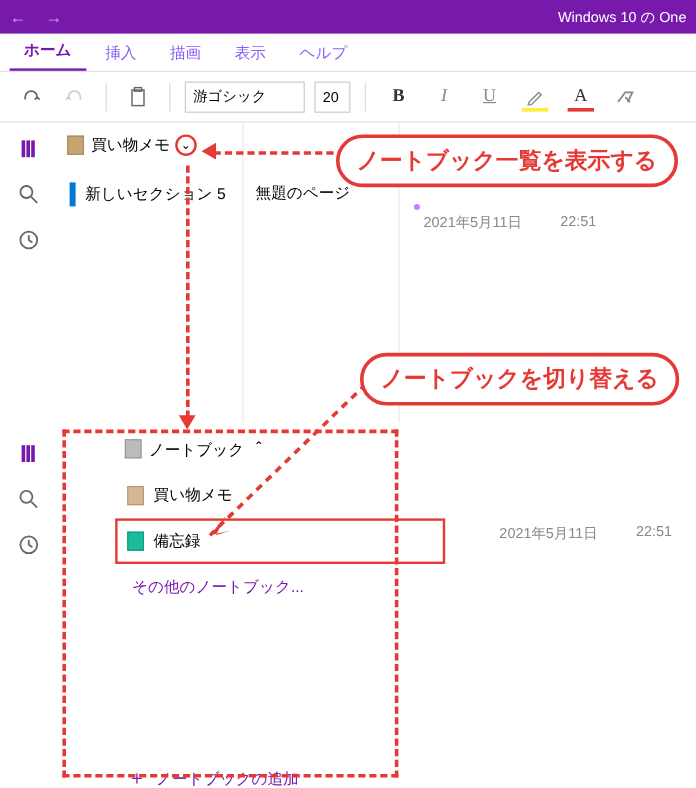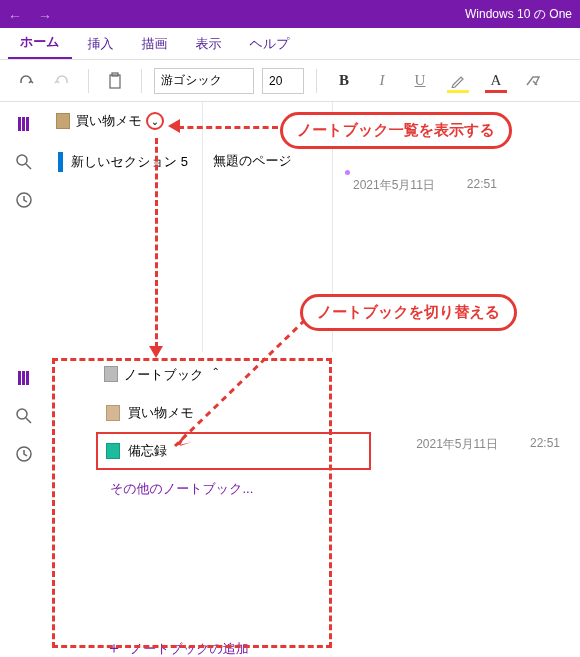--- a/index.html
+++ b/index.html
@@ -4,29 +4,29 @@
   <style>
     * { margin: 0; padding: 0; box-sizing: border-box; font-family: "Yu Gothic", "游ゴシック", sans-serif; }
     body { width: 580px; height: 657px; background: #fff; position: relative; overflow: hidden; }
     
     .title-bar { height: 28px; background: #7719aa; display: flex; align-items: center; padding: 0 8px; color: #fff; font-size: 12px; }
     .nav-arrows { display: flex; gap: 16px; }
     .nav-arrow { color: rgba(255,255,255,0.6); cursor: pointer; font-size: 14px; }
     .title-text { margin-left: auto; font-size: 12px; }
     
     .ribbon-tabs { height: 32px; display: flex; align-items: flex-end; padding: 0 8px; gap: 4px; border-bottom: 1px solid #e0e0e0; }
-    .ribbon-tab { padding: 6px 12px; font-size: 13px; cursor: pointer; color: #4c1d95; }
+    .ribbon-tab { padding: 6px 12px; font-size: 13px; cursor: pointer; color: #8b5cf6; }
     .ribbon-tab.active { color: #7719aa; border-bottom: 2px solid #7719aa; font-weight: 700; }
     
     .ribbon-toolbar { height: 42px; display: flex; align-items: center; padding: 0 12px; gap: 8px; border-bottom: 1px solid #e0e0e0; }
     .toolbar-btn { width: 28px; height: 28px; display: flex; align-items: center; justify-content: center; cursor: pointer; color: #555; }
     .toolbar-sep { width: 1px; height: 24px; background: #ddd; margin: 0 4px; }
     .font-select, .size-select { height: 26px; border: 1px solid #ccc; padding: 0 6px; font-size: 12px; background: #fff; }
     .font-select { width: 100px; }
-    .size-select { width: 42px; }
+    .size-select { width: 30px; }
     .fmt-btn { width: 30px; height: 28px; display: flex; align-items: center; justify-content: center; cursor: pointer; font-size: 15px; font-family: serif; }
     .fmt-bold { font-weight: bold; color: #333; }
     .fmt-italic { font-style: italic; color: #888; }
     .fmt-underline { text-decoration: underline; color: #888; }
     .fmt-highlight { position: relative; }
     .fmt-highlight::after { content: ''; position: absolute; bottom: 2px; left: 4px; right: 4px; height: 3px; background: #ffeb3b; }
     .fmt-color { position: relative; color: #333; }
     .fmt-color::after { content: ''; position: absolute; bottom: 2px; left: 4px; right: 4px; height: 3px; background: #e53935; }
     
     .main-area { display: flex; height: 250px; }
@@ -62,21 +62,21 @@
     .nb-item.selected { outline: 2px solid #e53935; outline-offset: -2px; }
     .nb-icon-tan { width: 14px; height: 16px; background: #d4b896; border: 1px solid #b89970; }
     .nb-icon-green { width: 14px; height: 16px; background: #1abc9c; border: 1px solid #159a7f; }
     .other-nb { padding: 10px 10px 10px 14px; color: #7719aa; font-size: 13px; cursor: pointer; }
     .add-nb { display: flex; align-items: center; padding: 10px; gap: 8px; color: #7719aa; font-size: 13px; cursor: pointer; margin-top: 120px; }
     .plus-icon { font-size: 16px; font-weight: 300; }
     
     .timestamp2 { position: absolute; top: 436px; right: 20px; font-size: 12px; color: #888; display: flex; gap: 32px; }
     
     
-    .callout { position: absolute; background: #fff; border: 3px solid #e53935; border-radius: 22px; padding: 6px 14px; font-size: 15px; color: #e53935; font-weight: bold; z-index: 100; white-space: nowrap; }
+    .callout { position: absolute; background: #fff; border: 3px solid #e53935; border-radius: 22px; padding: 6px 14px; font-size: 19px; color: #e53935; font-weight: bold; z-index: 100; white-space: nowrap; }
     .callout1 { top: 112px; left: 280px; }
     .callout2 { top: 294px; left: 300px; }
     
     .dashed-arrow-v { position: absolute; border-left: 3px dashed #e53935; z-index: 90; }
     .dashed-arrow-h { position: absolute; border-top: 3px dashed #e53935; z-index: 90; }
     .arrow-head { position: absolute; width: 0; height: 0; z-index: 91; }
     .arrow-head.down { border-left: 7px solid transparent; border-right: 7px solid transparent; border-top: 12px solid #e53935; }
     .arrow-head.left { border-top: 7px solid transparent; border-bottom: 7px solid transparent; border-right: 12px solid #e53935; }
     
     .dashed-box { position: absolute; border: 3px dashed #e53935; z-index: 80; }

